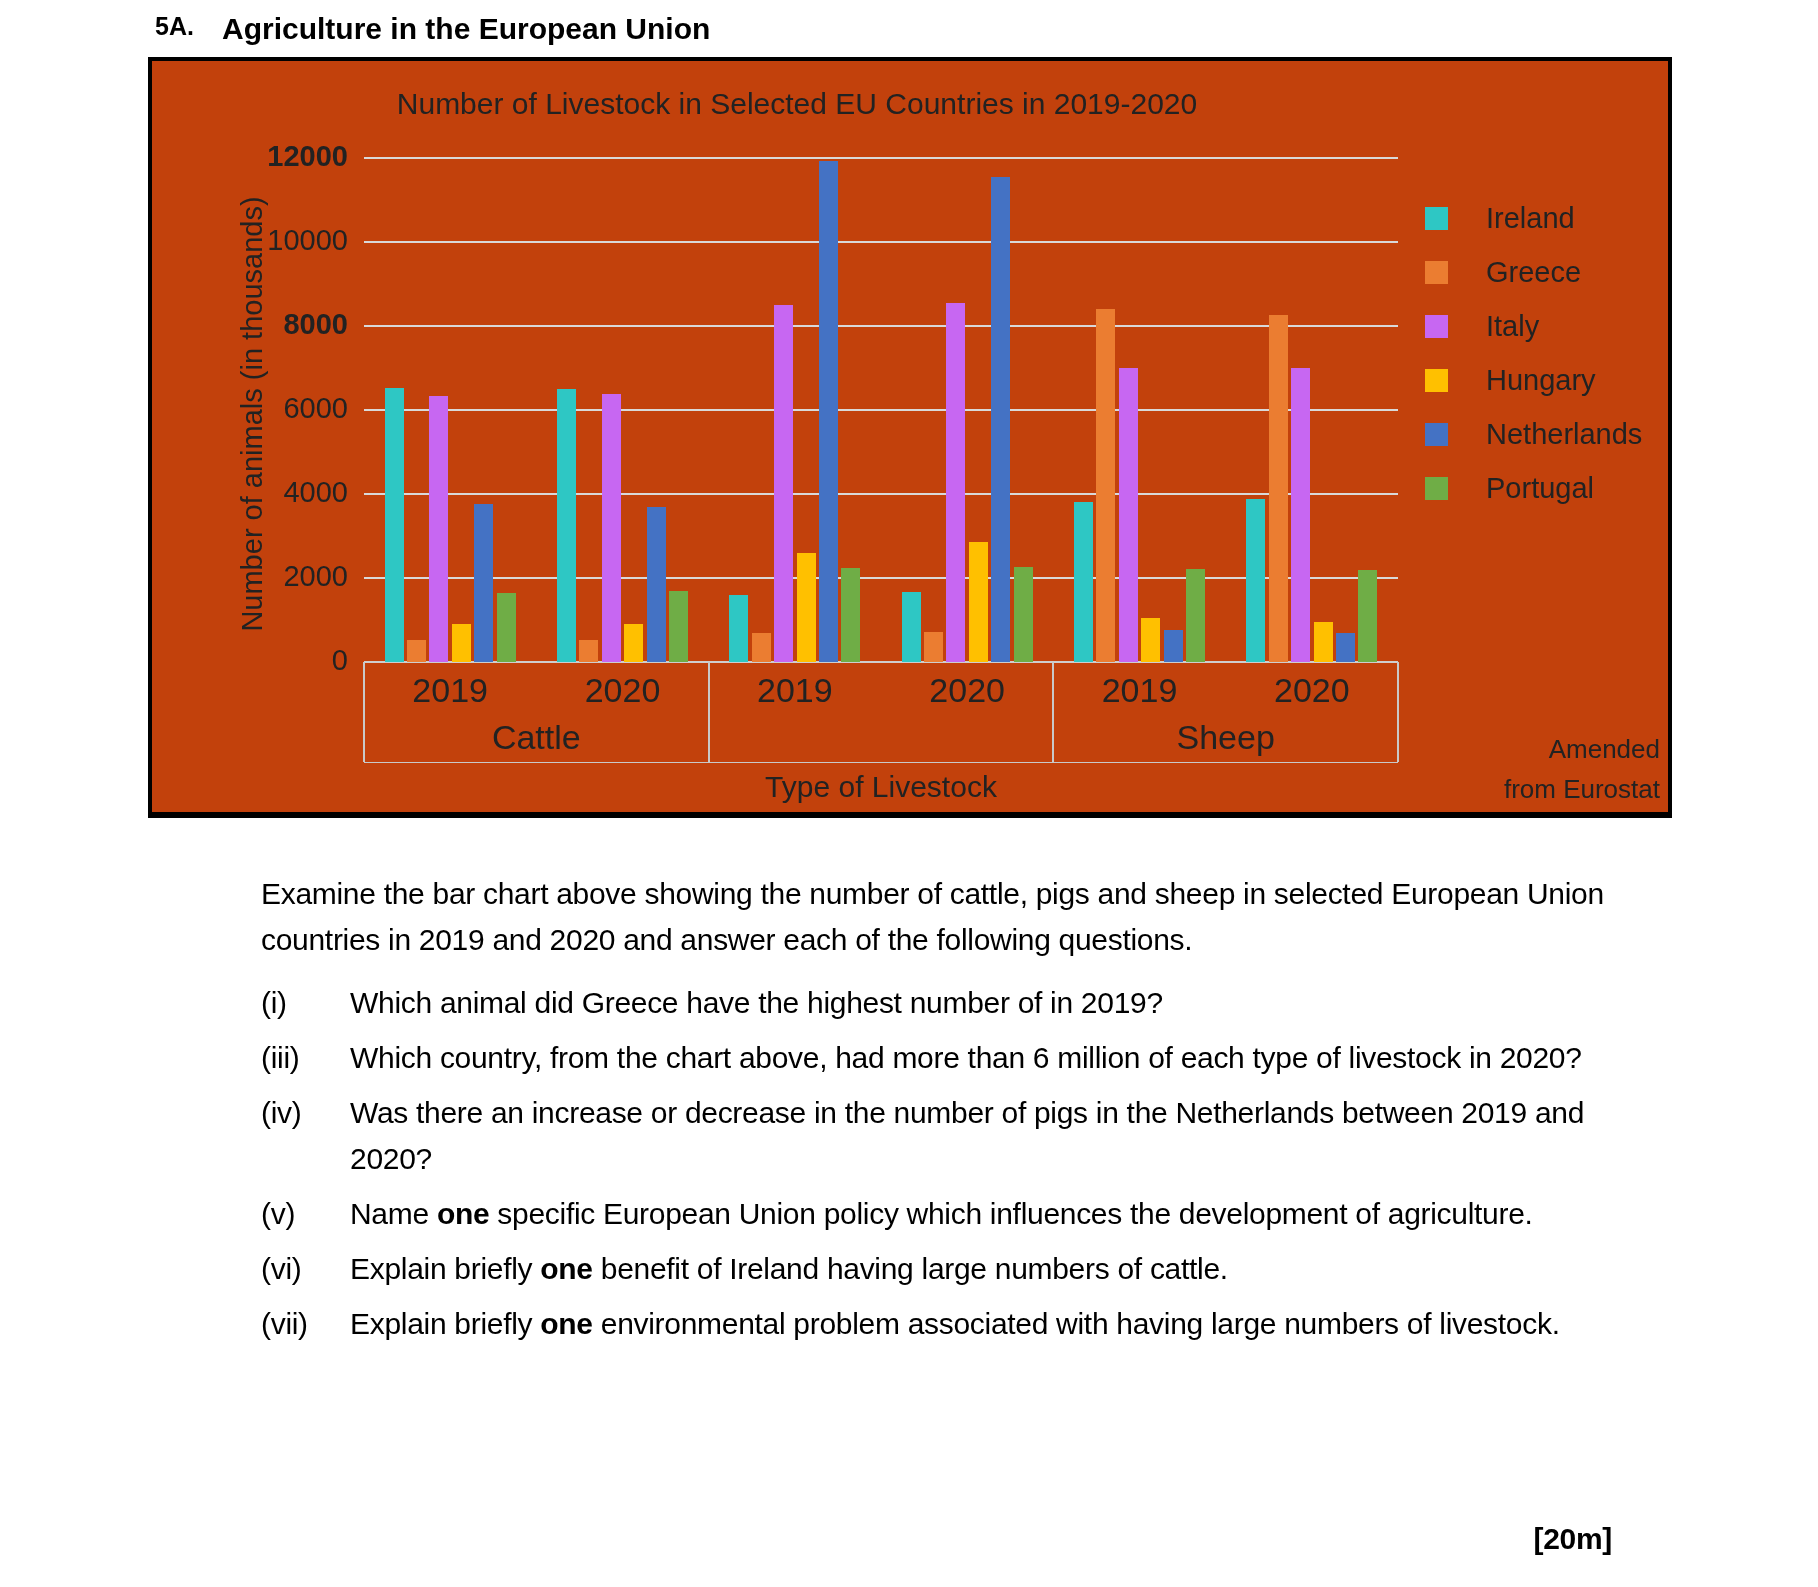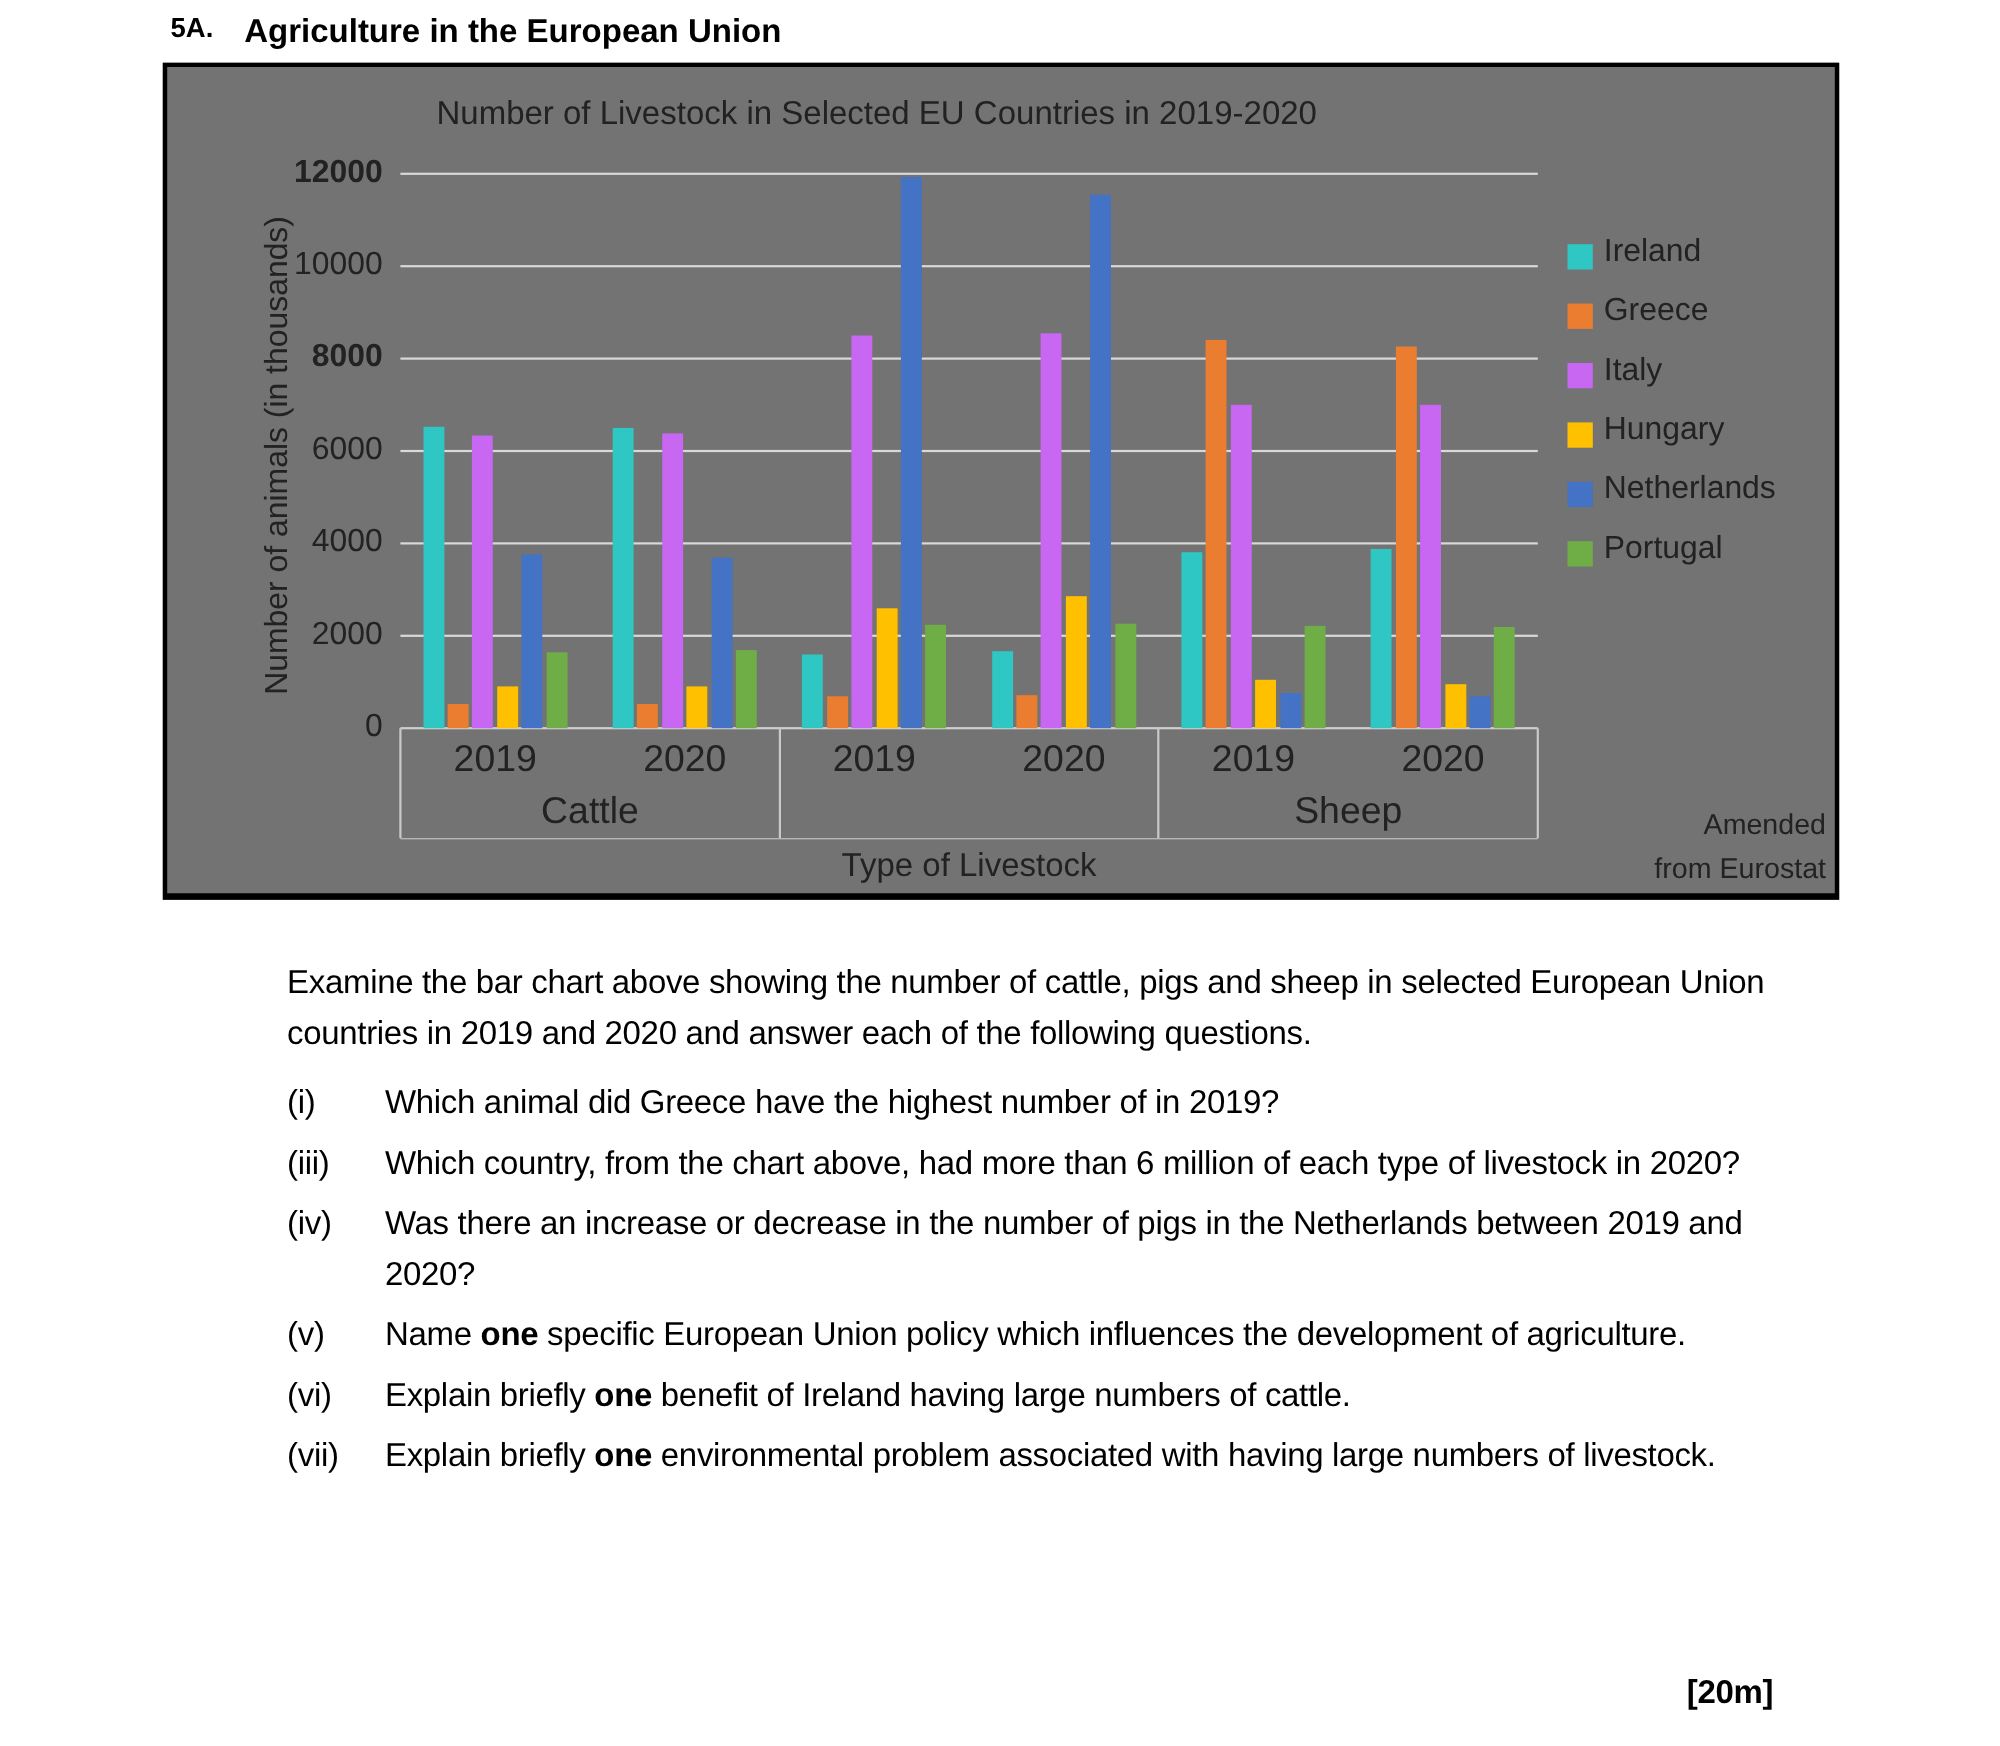--- a/index.html
+++ b/index.html
@@ -11,38 +11,38 @@
     overflow:hidden;
   }
   .abs{position:absolute;}
   
   .heading-num{left:155px;top:12px;font-size:25px;font-weight:bold;}
   .heading-title{left:222px;top:12px;font-size:30px;font-weight:bold;}
   
   .chart-box{
     left:148px;top:57px;width:1524px;height:761px;
     border:4px solid #000;border-bottom-width:6px;
-    box-sizing:border-box;background:#737373;
+    box-sizing:border-box;background:#c2410c;
   }
   .chart-title{left:0px;top:26px;width:1290px;text-align:center;font-size:30px;color:#222;}
   .y-axis-title{
     left:-128px;top:335px;width:460px;height:36px;
     transform:rotate(-90deg);
     text-align:center;font-size:29px;color:#222;
   }
   .x-axis-title{left:212px;top:709px;width:1034px;text-align:center;font-size:30px;color:#222;}
   .gridline{height:2px;background:#d9d9d9;}
   .axis-line{height:2px;background:#cfcfcf;}
   .ytick{width:150px;text-align:right;font-size:29px;color:#222;}
   .bar{bottom:0;}
   .cat-sep{width:2px;background:#c9c9c9;}
   .cat-bottom{height:1px;background:#c9c9c9;}
   .year-label,.cat-label{text-align:center;font-size:34px;color:#222;}
   .legend{left:1273px;top:130px;}
-  .legend-entry{display:flex;align-items:flex-end;height:54px;}
+  .legend-entry{display:flex;align-items:center;height:54px;gap:28px;}
   .legend-swatch{width:23px;height:23px;margin-right:10px;flex:0 0 auto;}
   .legend-label{font-size:29px;color:#222;white-space:nowrap;}
   .source-note{right:8px;top:668px;text-align:right;font-size:26px;line-height:40px;color:#222;}
   
   .qa{
     left:261px;top:871px;width:1360px;
     font-size:30px;line-height:46px;letter-spacing:-0.3px;
   }
   .intro{margin:0 0 17px 0;}
   .q-item{display:flex;margin:0 0 9px 0;}

